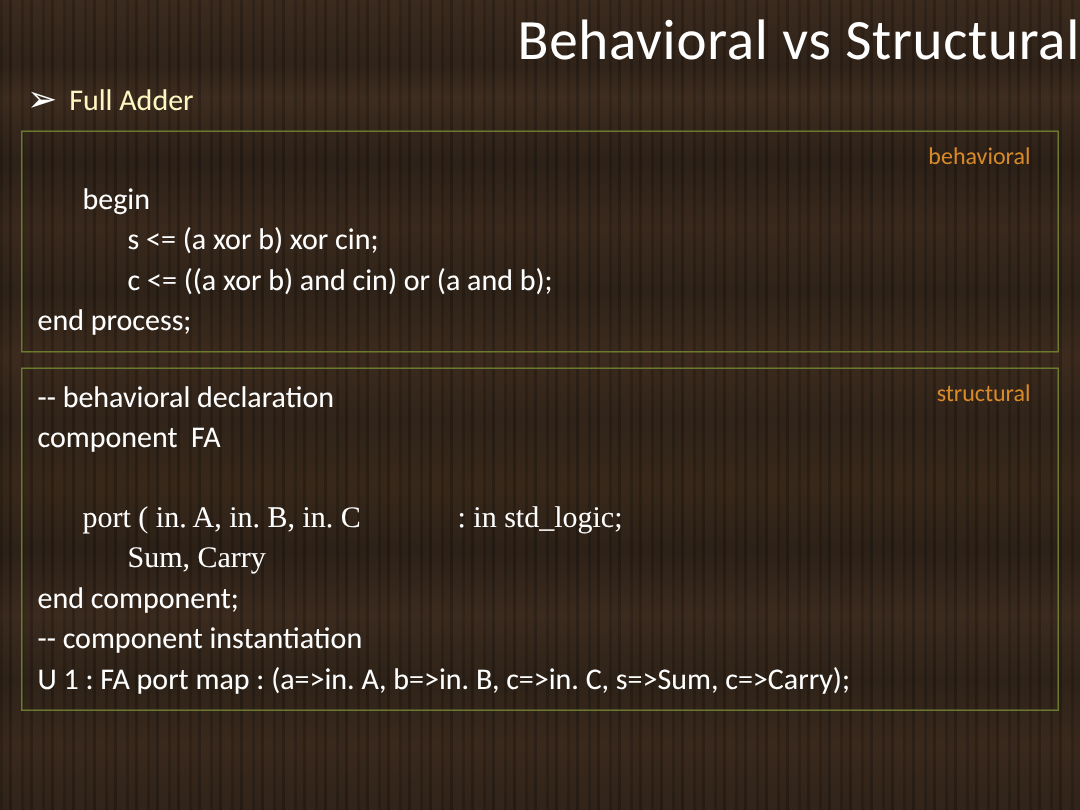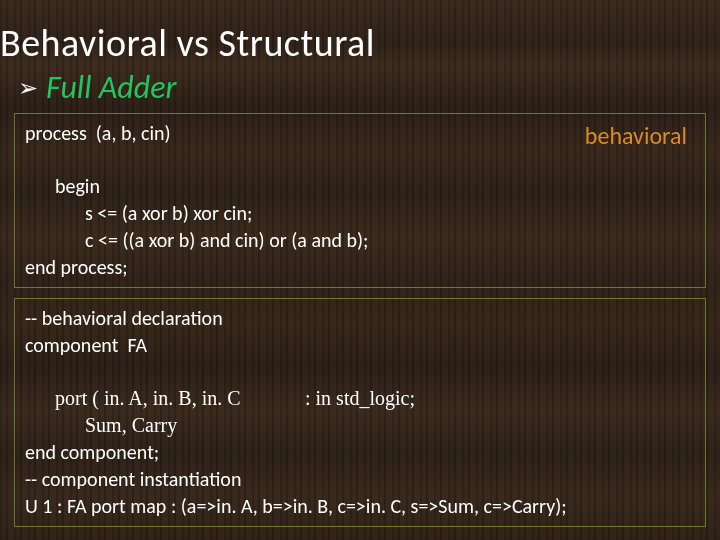--- a/index.html
+++ b/index.html
@@ -17,88 +17,87 @@
         #3a2a1e 0%, #2e2218 8%, #3d2c1f 12%, #2a1f16 20%,
         #38281c 28%, #2c2117 36%, #3b2a1d 44%, #2e2218 52%,
         #362719 60%, #2a1f16 68%, #3a2a1e 76%, #2c2117 84%,
         #38281c 92%, #2e2218 100%);
     font-family: Calibri, "Segoe UI", Arial, sans-serif;
     color: #fff;
     overflow: hidden;
     position: relative;
   }
   .title {
-    text-align: left;
+    text-align: right;
     font-size: 38px;
     font-weight: 400;
     color: #fff;
-    padding-top: 20px;
+    padding-top: 4px;
     letter-spacing: 0.5px;
   }
   .subtitle-row {
     display: flex;
     align-items: center;
     padding-left: 18px;
     margin-top: 2px;
     margin-bottom: 6px;
   }
   .arrow {
     font-size: 24px;
     margin-right: 8px;
     color: #fff;
   }
   .subtitle {
-    font-size: 32px;
+    font-size: 20px;
     font-weight: 400;
-    color: #22c55e;
-    font-style: italic;
+    color: #fef9c3;
   }
   .code-box {
     margin: 0 14px 10px 14px;
     border: 1px solid #6b7a2e;
     padding: 6px 10px 6px 10px;
     font-size: 20px;
     line-height: 1.35;
     color: #fff;
     position: relative;
   }
   .badge {
     position: absolute;
     top: 6px;
     right: 18px;
     color: #d88a2a;
-    font-size: 24px;
+    font-size: 16px;
   }
   .line { white-space: pre; }
   .i1 { padding-left: 30px; margin-top: 26px; }
   .i2 { padding-left: 60px; }
   .port-row { display: flex; font-family: Liberation Serif, serif; }
   .port-left { width: 250px; }
   .port-right { }
 </style>
 </head>
 <body>
 
 <div class="title">Behavioral vs Structural</div>
 
 <div class="subtitle-row">
   <span class="arrow">➢</span>
   <span class="subtitle">Full Adder</span>
 </div>
 
 <div class="code-box">
   <div class="badge">behavioral</div>
-  <div class="line">process  (a, b, cin)</div>
   <div class="line i1">begin</div>
   <div class="line i2">s &lt;= (a xor b) xor cin;</div>
   <div class="line i2">c &lt;= ((a xor b) and cin) or (a and b);</div>
   <div class="line">end process;</div>
 </div>
 
 <div class="code-box">
+  <div class="badge">structural</div>
   <div class="line">-- behavioral declaration</div>
   <div class="line">component  FA</div>
   <div class="line i1 port-row">
     <span class="port-left">port ( in. A, in. B, in. C</span>
     <span class="port-right">: in std_logic;</span>
   </div>
   <div class="line i2 port-row">
     <span class="port-left" style="width:220px">Sum, Carry</span>
   </div>
   <div class="line">end component;</div>

